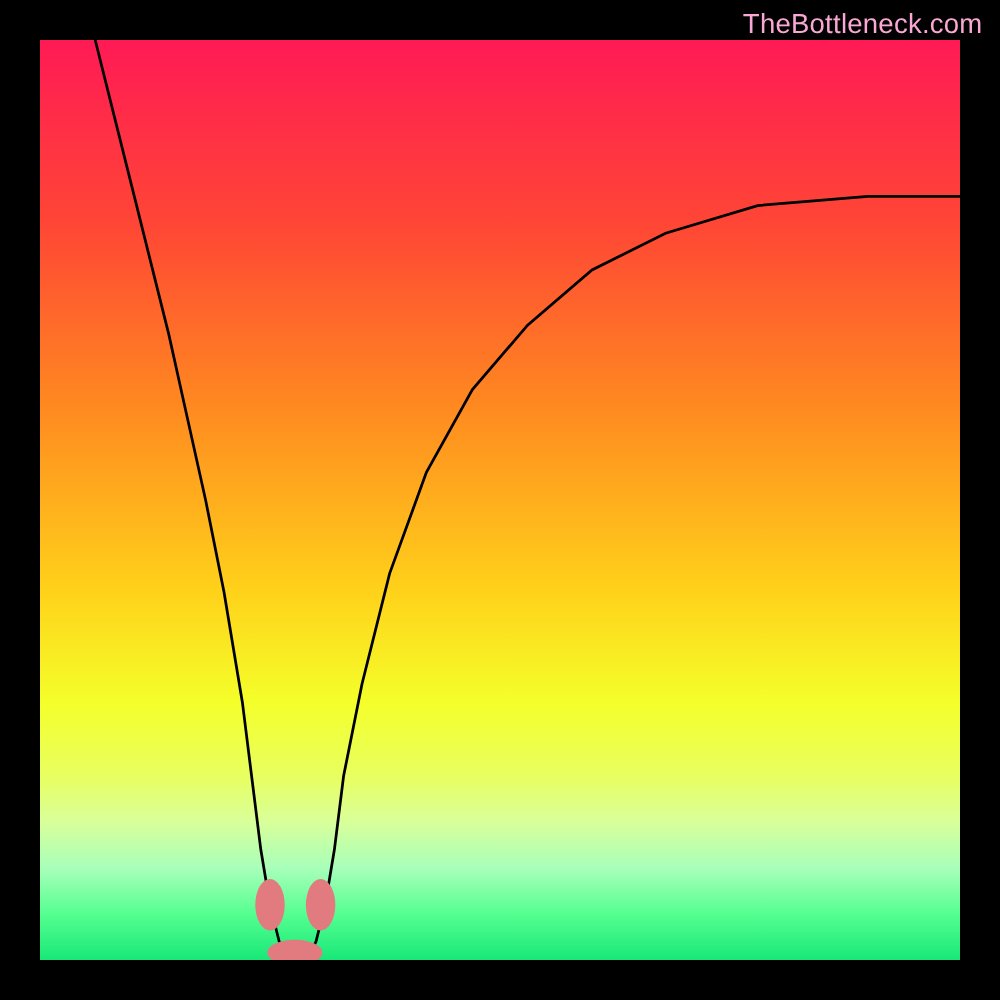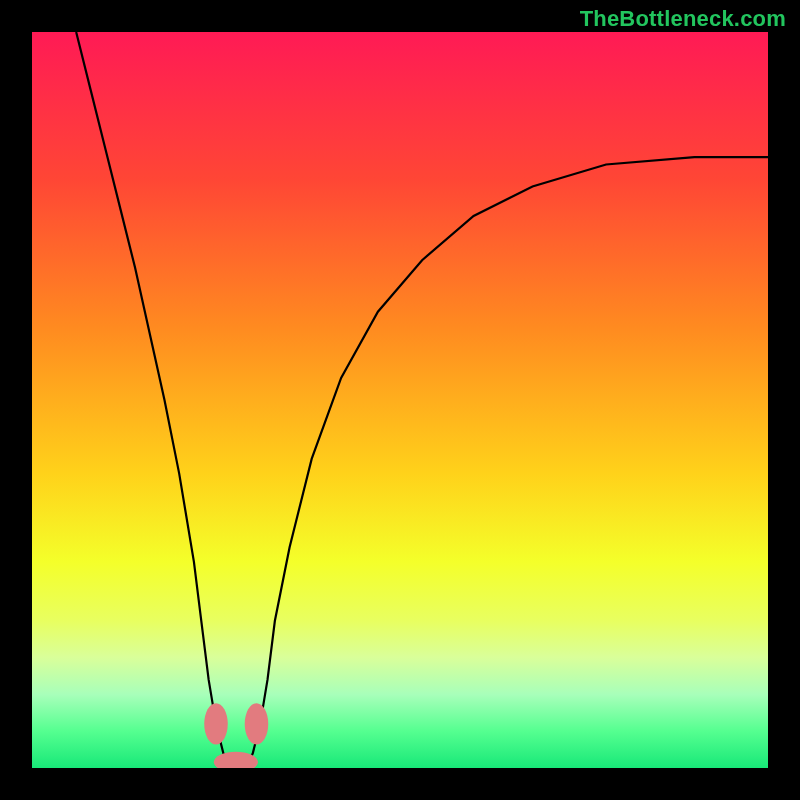--- a/index.html
+++ b/index.html
@@ -24,23 +24,23 @@
     top: 32px;
     left: 32px;
     width: 736px;
     height: 736px;
     overflow: hidden;
   }
   .watermark {
     position: absolute;
     top: 6px;
     right: 14px;
-    color: #22c55e;
+    color: #f9a8d4;
     font-size: 22px;
-    font-weight: 700;
+    font-weight: 400;
     letter-spacing: 0.2px;
   }
 </style>
 </head>
 <body>
 
 <div class="frame">
   <div class="plot">
     <svg width="736" height="736" viewBox="0 0 100 100" preserveAspectRatio="none">
       <defs>

